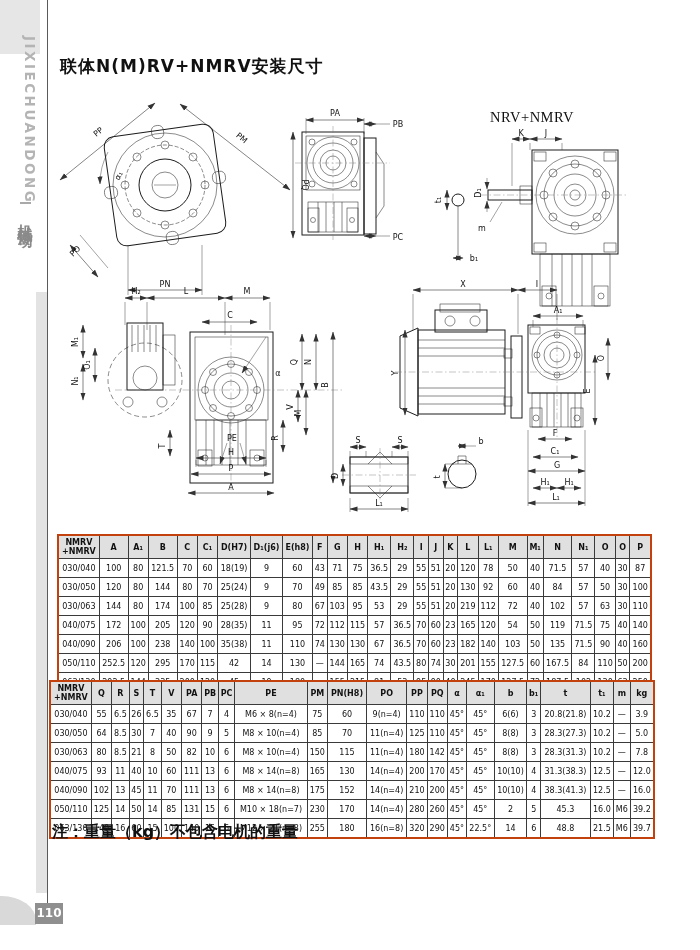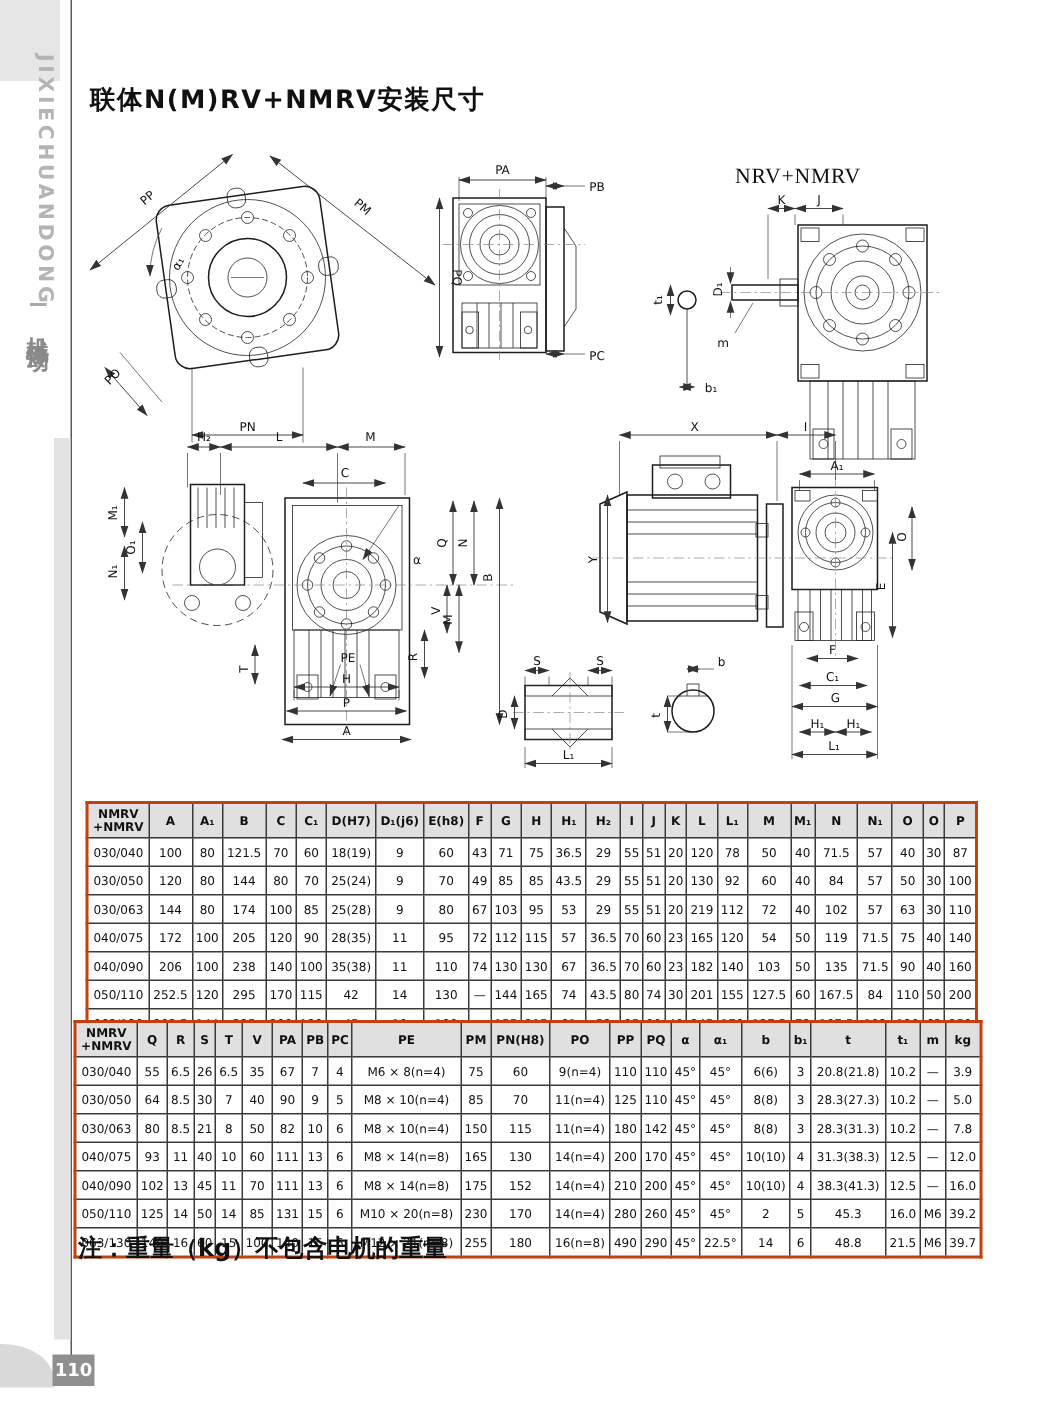--- a/index.html
+++ b/index.html
@@ -785,21 +785,21 @@
       <tr>
         <td>050/110</td>
         <td>125</td>
         <td>14</td>
         <td>50</td>
         <td>14</td>
         <td>85</td>
         <td>131</td>
         <td>15</td>
         <td>6</td>
-        <td>M10 × 20(n=8)</td>
+        <td>M10 × 18(n=7)</td>
         <td>230</td>
         <td>170</td>
         <td>14(n=4)</td>
         <td>280</td>
         <td>260</td>
         <td>45°</td>
         <td>45°</td>
         <td>2</td>
         <td>5</td>
         <td>45.3</td>
@@ -814,21 +814,21 @@
         <td>60</td>
         <td>15</td>
         <td>100</td>
         <td>140</td>
         <td>15</td>
         <td>6</td>
         <td>M12 × 21(n=8)</td>
         <td>255</td>
         <td>180</td>
         <td>16(n=8)</td>
-        <td>490</td>
+        <td>320</td>
         <td>290</td>
         <td>45°</td>
         <td>22.5°</td>
         <td>14</td>
         <td>6</td>
         <td>48.8</td>
         <td>21.5</td>
         <td>M6</td>
         <td>39.7</td>
       </tr>

